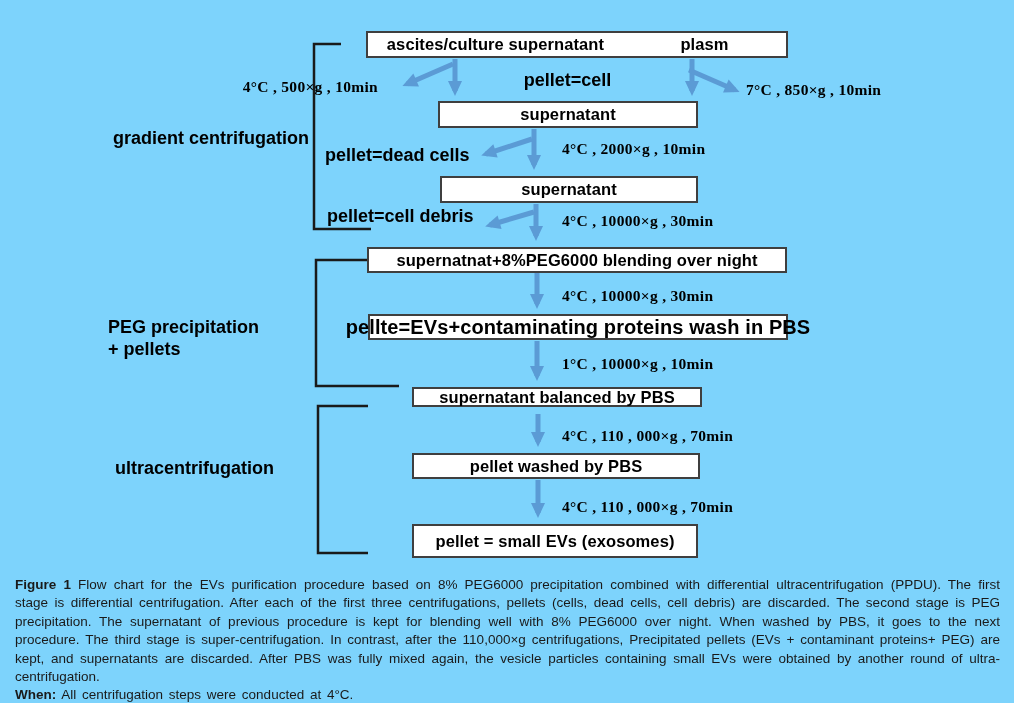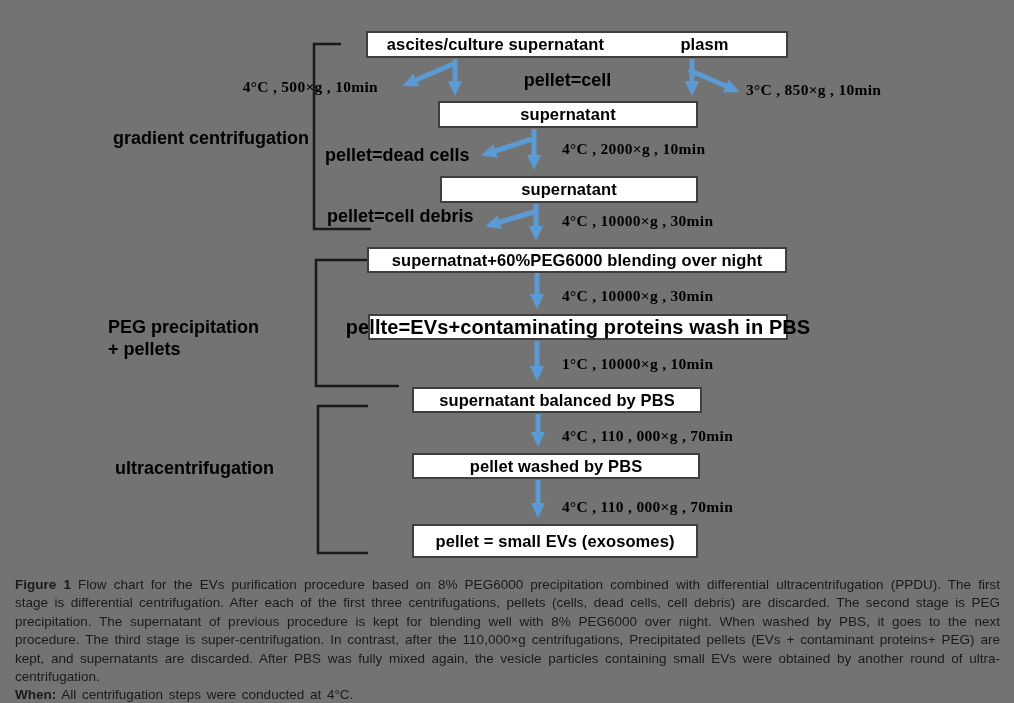--- a/index.html
+++ b/index.html
@@ -1,21 +1,21 @@
 <!DOCTYPE html>
 <html><head>
 <meta charset="utf-8">
 <style>
   * { margin: 0; padding: 0; box-sizing: border-box; }
   html, body { background: #ffffff; }
   #page {
     position: relative;
     width: 1014px;
     height: 703px;
-    background: #737373;
+    background: #7dd3fc;
     font-family: "Liberation Sans", sans-serif;
     color: #000;
     overflow: hidden;
   }
   #arrow-layer {
     position: absolute;
     left: 0; top: 0;
     z-index: 1;
     pointer-events: none;
   }
@@ -109,32 +109,32 @@
 
   <div class="box" style="left:366px; top:31px; width:422px; height:27px; padding:0;">
     <span class="src-span" style="width:61%;">ascites/culture supernatant</span>
     <span class="src-span" style="width:39%;">plasm</span>
   </div>
 
   <div class="box" style="left:438px; top:101px; width:260px; height:27px;">supernatant</div>
 
   <div class="box" style="left:440px; top:176px; width:258px; height:27px;">supernatant</div>
 
-  <div class="box" style="left:367px; top:247px; width:420px; height:26px;">supernatnat+60%PEG6000 blending over night</div>
+  <div class="box" style="left:367px; top:247px; width:420px; height:26px;">supernatnat+8%PEG6000 blending over night</div>
 
   <div class="box" style="left:368px; top:314px; width:420px; height:26px; font-size:20px;">pellte=EVs+contaminating proteins wash in PBS</div>
 
-  <div class="box" style="left:412px; top:387px; width:290px; height:26px;">supernatant balanced by PBS</div>
+  <div class="box" style="left:412px; top:387px; width:290px; height:20px;">supernatant balanced by PBS</div>
 
   <div class="box" style="left:412px; top:453px; width:288px; height:26px;">pellet washed by PBS</div>
 
   <div class="box" style="left:412px; top:524px; width:286px; height:34px;">pellet = small EVs (exosomes)</div>
 
   <div class="cond" style="left:180px; top:78px; width:198px; text-align:right;">4°C , 500×g , 10min</div>
-  <div class="cond" style="left:746px; top:81px;">3°C , 850×g , 10min</div>
+  <div class="cond" style="left:746px; top:81px;">7°C , 850×g , 10min</div>
   <div class="cond" style="left:562px; top:140px;">4°C , 2000×g , 10min</div>
   <div class="cond" style="left:562px; top:212px;">4°C , 10000×g , 30min</div>
   <div class="cond" style="left:562px; top:287px;">4°C , 10000×g , 30min</div>
   <div class="cond" style="left:562px; top:355px;">1°C , 10000×g , 10min</div>
   <div class="cond" style="left:562px; top:427px;">4°C , 110 , 000×g , 70min</div>
   <div class="cond" style="left:562px; top:498px;">4°C , 110 , 000×g , 70min</div>
 
   <div class="discard" style="left:500px; top:70px; width:135px; text-align:center;">pellet=cell</div>
   <div class="discard" style="left:325px; top:145px;">pellet=dead cells</div>
   <div class="discard" style="left:327px; top:206px;">pellet=cell debris</div>

